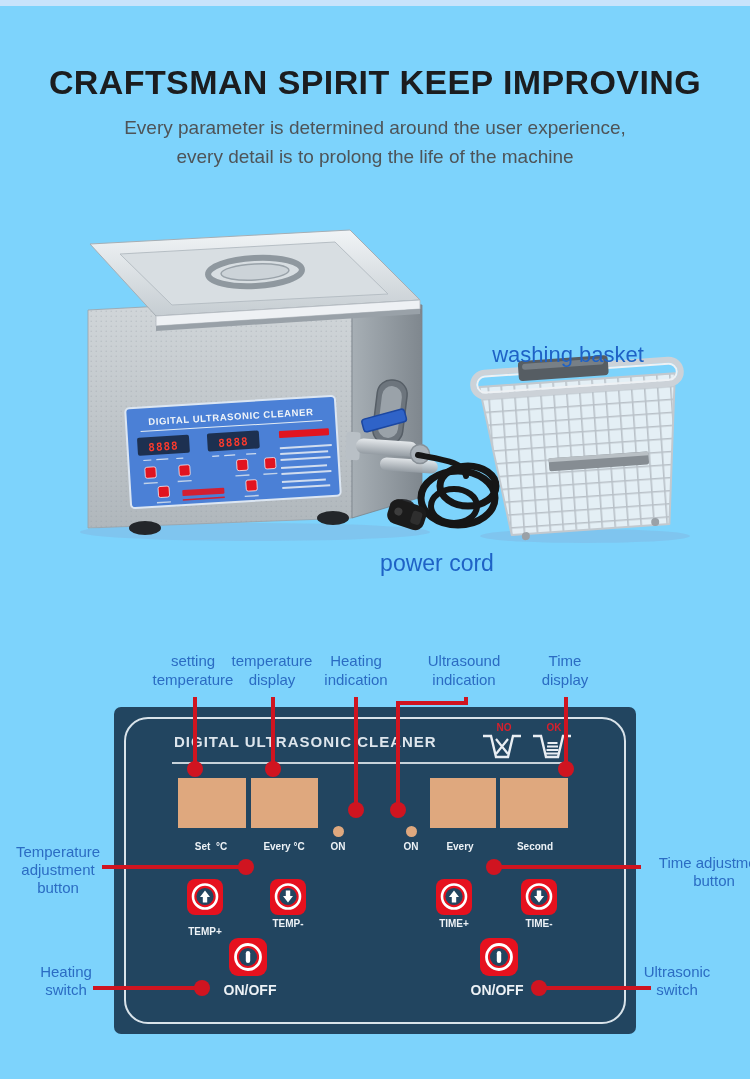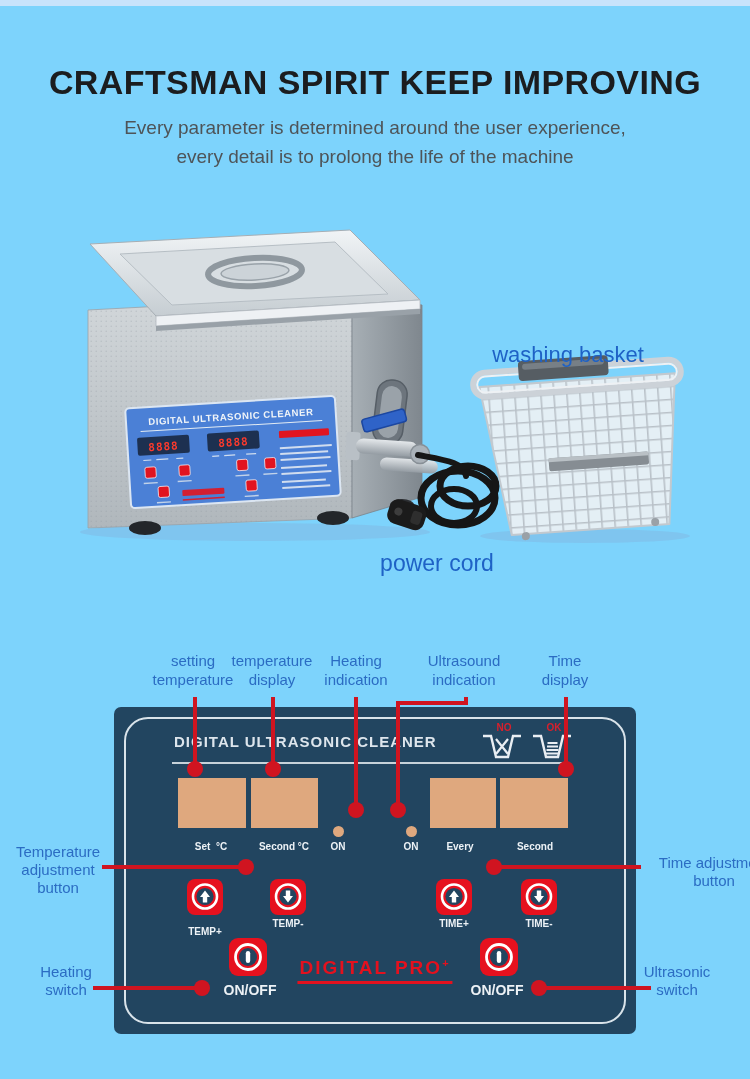--- a/index.html
+++ b/index.html
@@ -238,21 +238,21 @@
 
     <div class="p-abs disp" style="left:64px;width:68px;"></div>
     <div class="p-abs disp" style="left:137px;width:67px;"></div>
     <div class="p-abs disp" style="left:316px;width:66px;"></div>
     <div class="p-abs disp" style="left:386px;width:68px;"></div>
 
     <div class="p-abs led" style="left:219px;"></div>
     <div class="p-abs led" style="left:292px;"></div>
 
     <div class="p-abs dlabel" style="left:97px;">Set  °C</div>
-    <div class="p-abs dlabel" style="left:170px;">Second °C</div>
+    <div class="p-abs dlabel" style="left:170px;">Every °C</div>
     <div class="p-abs dlabel" style="left:224px;">ON</div>
     <div class="p-abs dlabel" style="left:297px;">ON</div>
     <div class="p-abs dlabel" style="left:346px;">Every</div>
     <div class="p-abs dlabel" style="left:421px;">Second</div>
 
     <svg class="p-abs btn" style="left:73px;" viewBox="0 0 36 36">
       <rect width="36" height="36" rx="8" fill="#e6111e"></rect>
       <circle cx="18" cy="17.5" r="12" fill="none" stroke="#ffffff" stroke-width="2.6"></circle>
       <circle cx="18" cy="17.5" r="8.6" fill="#224560"></circle>
       <path d="M18,11.5 L23,18 H20.2 V23.5 H15.8 V18 H13 Z" fill="#ffffff"></path>
@@ -290,21 +290,20 @@
     <svg class="p-abs pbtn" style="left:366px;" viewBox="0 0 38 38">
       <rect width="38" height="38" rx="9" fill="#e6111e"></rect>
       <circle cx="19" cy="19" r="12.5" fill="none" stroke="#ffffff" stroke-width="2.8"></circle>
       <circle cx="19" cy="19" r="9" fill="#224560"></circle>
       <rect x="16.8" y="13" width="4.4" height="12" rx="2.2" fill="#ffffff"></rect>
     </svg>
 
     <div class="p-abs onoff" style="left:136px;">ON/OFF</div>
     <div class="p-abs onoff" style="left:383px;">ON/OFF</div>
 
-    <div class="p-abs brand" style="left:261px;"><span>DIGITAL PRO</span><sup>+</sup></div>
   </div>
 
   <svg class="abs overlay" width="750" height="1079" viewBox="0 0 750 1079">
     <g stroke="#cf1420" stroke-width="4" fill="none">
       <path d="M195,697 V769"></path>
       <path d="M273,697 V769"></path>
       <path d="M356,697 V810"></path>
       <path d="M466,697 V703 H398 V810"></path>
       <path d="M566,697 V769"></path>
       <path d="M102,867 H246"></path>

